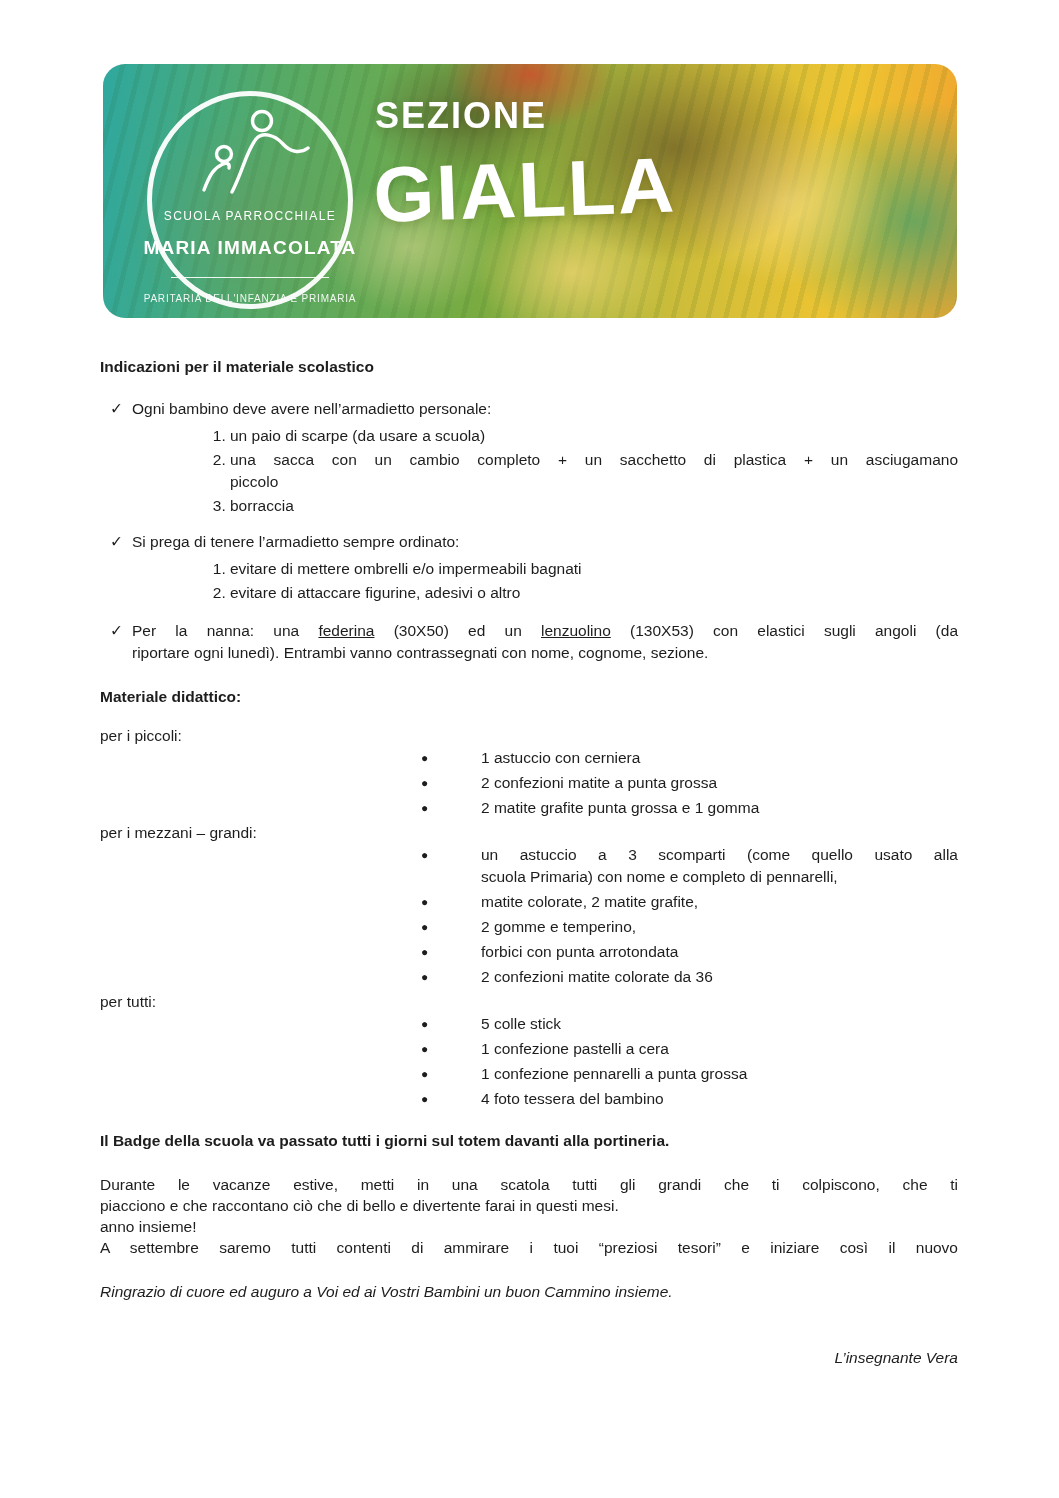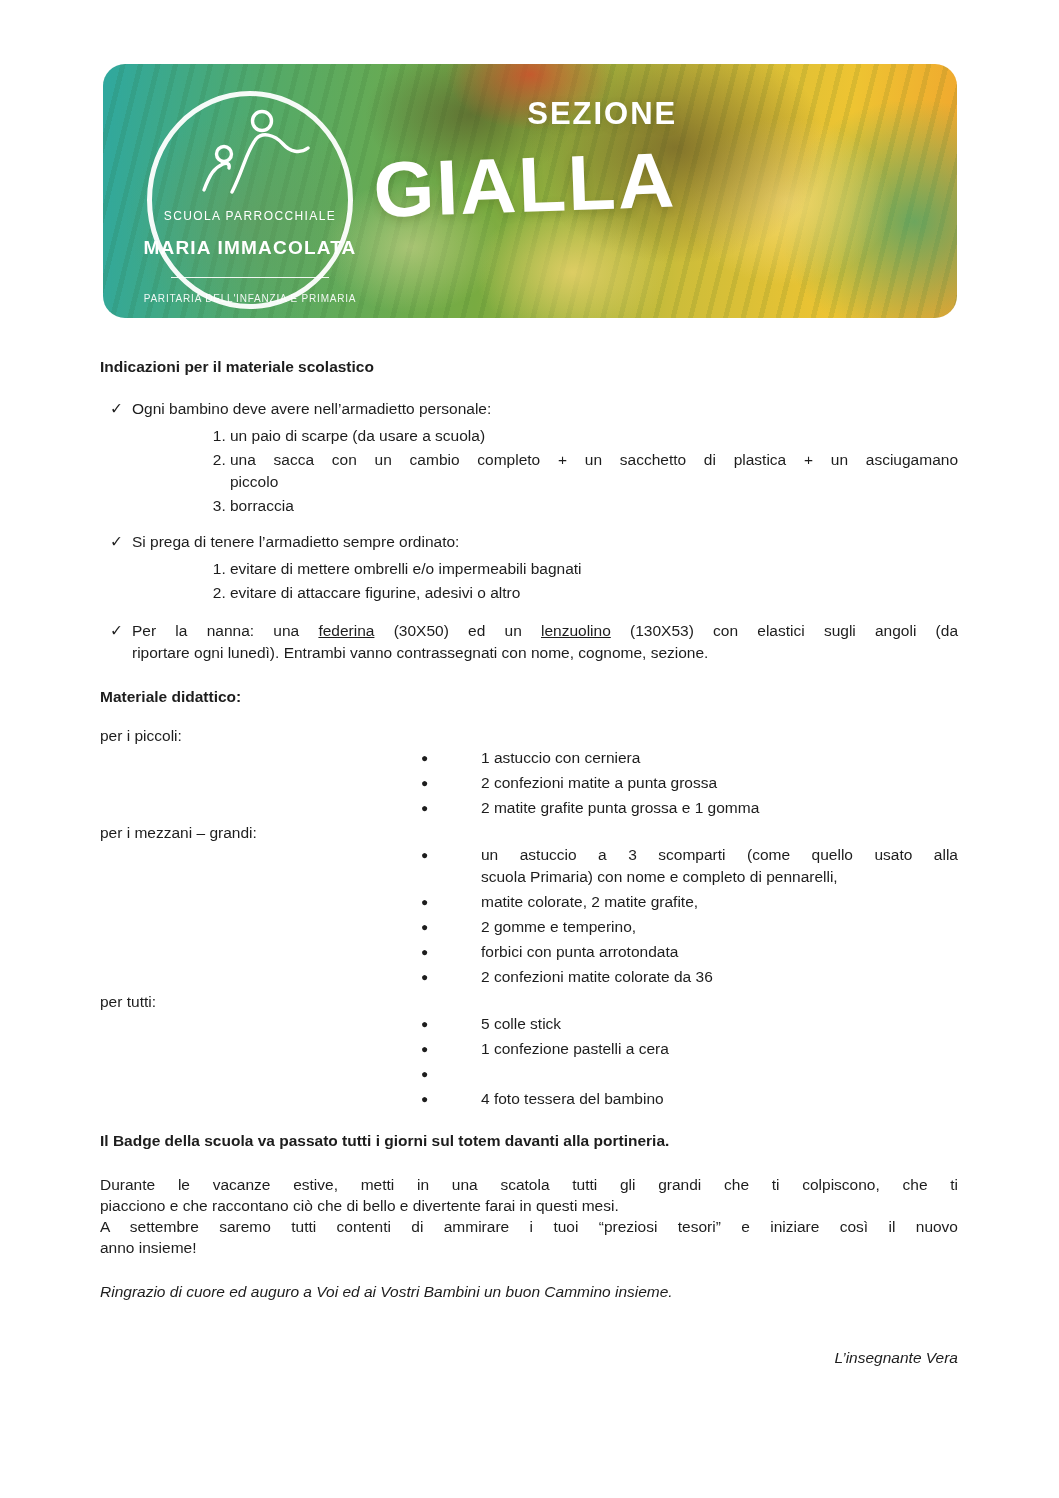--- a/index.html
+++ b/index.html
@@ -30,21 +30,21 @@
     position:absolute;left:44px;top:27px;width:206px;height:218px;box-sizing:border-box;
     border:5px solid rgba(255,255,255,.95);border-radius:50%;
     display:flex;flex-direction:column;align-items:center;text-align:center;color:#fff;justify-content:space-between;
   }
   .logo svg{margin-top:12px;}
   .logo-line1{font-size:12px;letter-spacing:1.4px;margin-top:1px;white-space:nowrap;}
   .logo-line2{font-size:19px;font-weight:bold;letter-spacing:1.2px;margin-top:3px;white-space:nowrap;}
   .logo-divider{width:158px;height:1px;background:rgba(255,255,255,.9);margin:6px 0 4px;}
   .logo-line3{font-size:10px;letter-spacing:.8px;opacity:.92;white-space:nowrap;}
   .banner-title{position:absolute;left:272px;top:34px;color:#ffffff;text-shadow:0 3px 10px rgba(60,60,0,.20);}
-  .t1{font-size:31px;font-weight:800;letter-spacing:2px;line-height:1;text-align:right;}
+  .t1{font-size:36px;font-weight:800;letter-spacing:2px;line-height:1;}
   .t2{font-size:78px;font-weight:800;letter-spacing:2px;line-height:1;margin-top:22px;
       transform:rotate(-2deg);transform-origin:0 100%;}
 
   
   .content{width:858px;margin-left:100px;font-size:15.5px;line-height:22px;}
   .h-bold{font-weight:bold;}
   .mt-heading1{margin-top:38px;}
   .check-item{display:flex;gap:9px;padding-left:10px;}
   .check{flex:0 0 auto;}
   .check-body{flex:1;}
@@ -207,36 +207,39 @@
           </span>
       </li>
       <li>
         <span class="dot">●</span>
         <span class="li-body">
             <span class="line">1 confezione pastelli a cera</span>
           </span>
       </li>
       <li>
         <span class="dot">●</span>
+        <span class="li-body">
+            <span class="line">1 confezione pennarelli a punta grossa</span>
+          </span>
       </li>
       <li>
         <span class="dot">●</span>
         <span class="li-body">
             <span class="line">4 foto tessera del bambino</span>
           </span>
       </li>
     </ul>
 
     <div class="h-bold mt-badge">Il Badge della scuola va passato tutti i giorni sul totem davanti alla portineria.</div>
 
     <div class="para">
       <span class="line just-full">Durante le vacanze estive, metti in una scatola tutti gli grandi che ti colpiscono, che ti</span>
       <span class="line">piacciono e che raccontano ciò che di bello e divertente farai in questi mesi.</span>
+      <span class="line">anno insieme!</span>
       <span class="line just-full">A settembre saremo tutti contenti di ammirare i tuoi “preziosi tesori” e iniziare così il nuovo</span>
-      <span class="line">anno insieme!</span>
     </div>
 
 
     <div class="italic mt-ringrazio">Ringrazio di cuore ed auguro a Voi ed ai Vostri Bambini un buon Cammino insieme.</div>
 
     <div class="italic signature">L’insegnante Vera</div>
 
   </div>
 </div>
 

